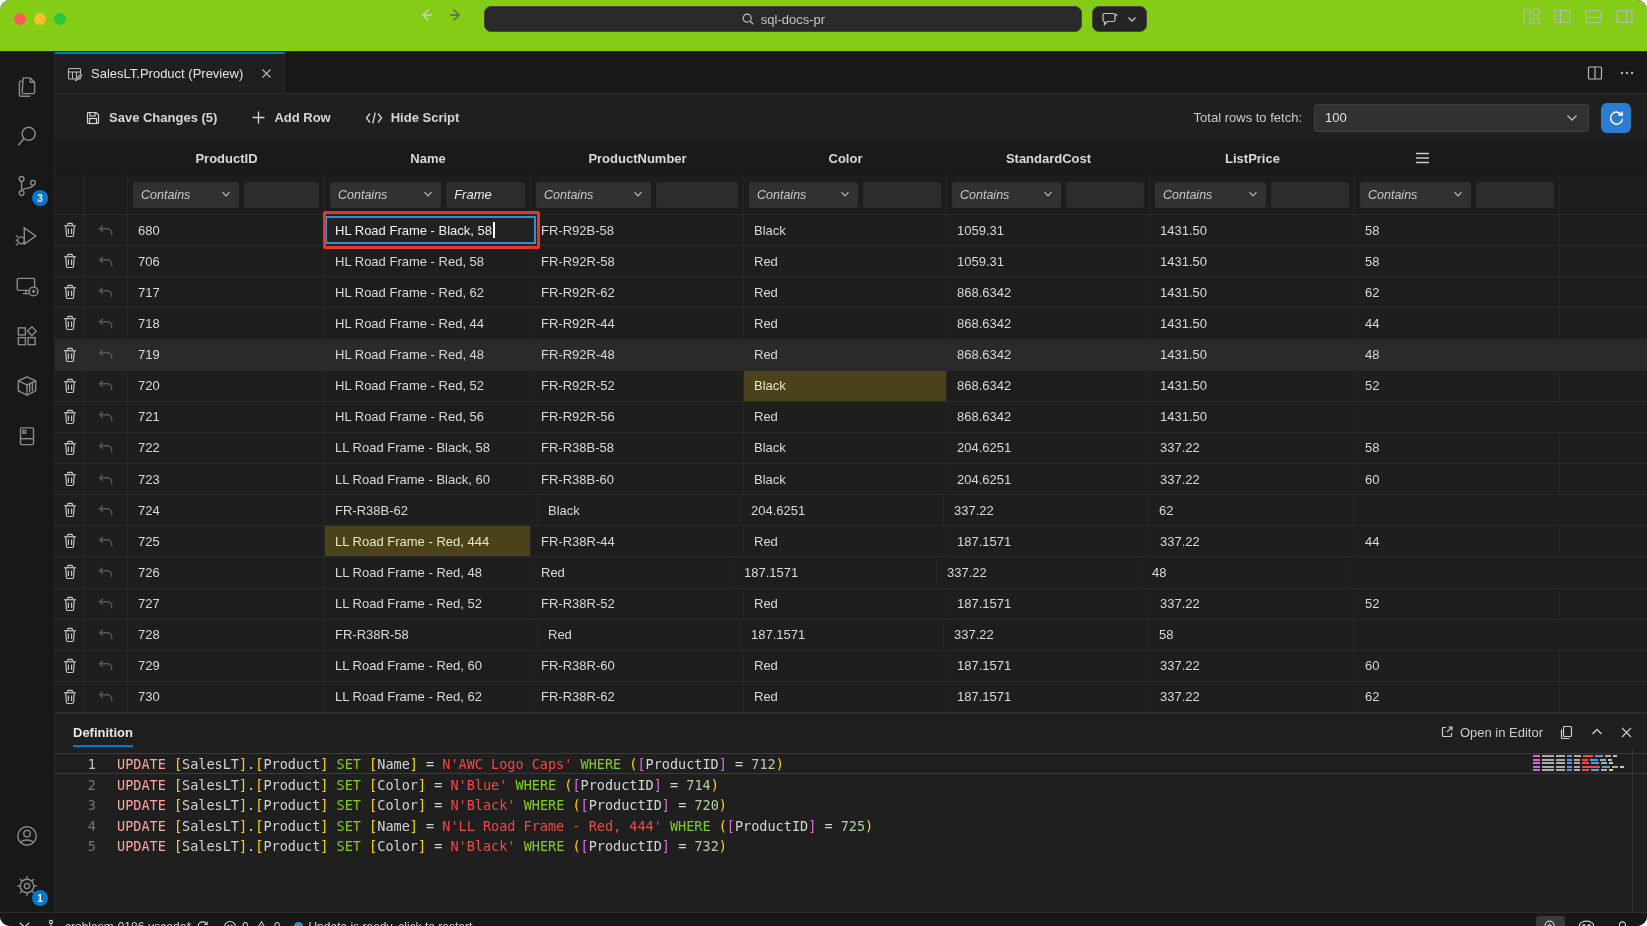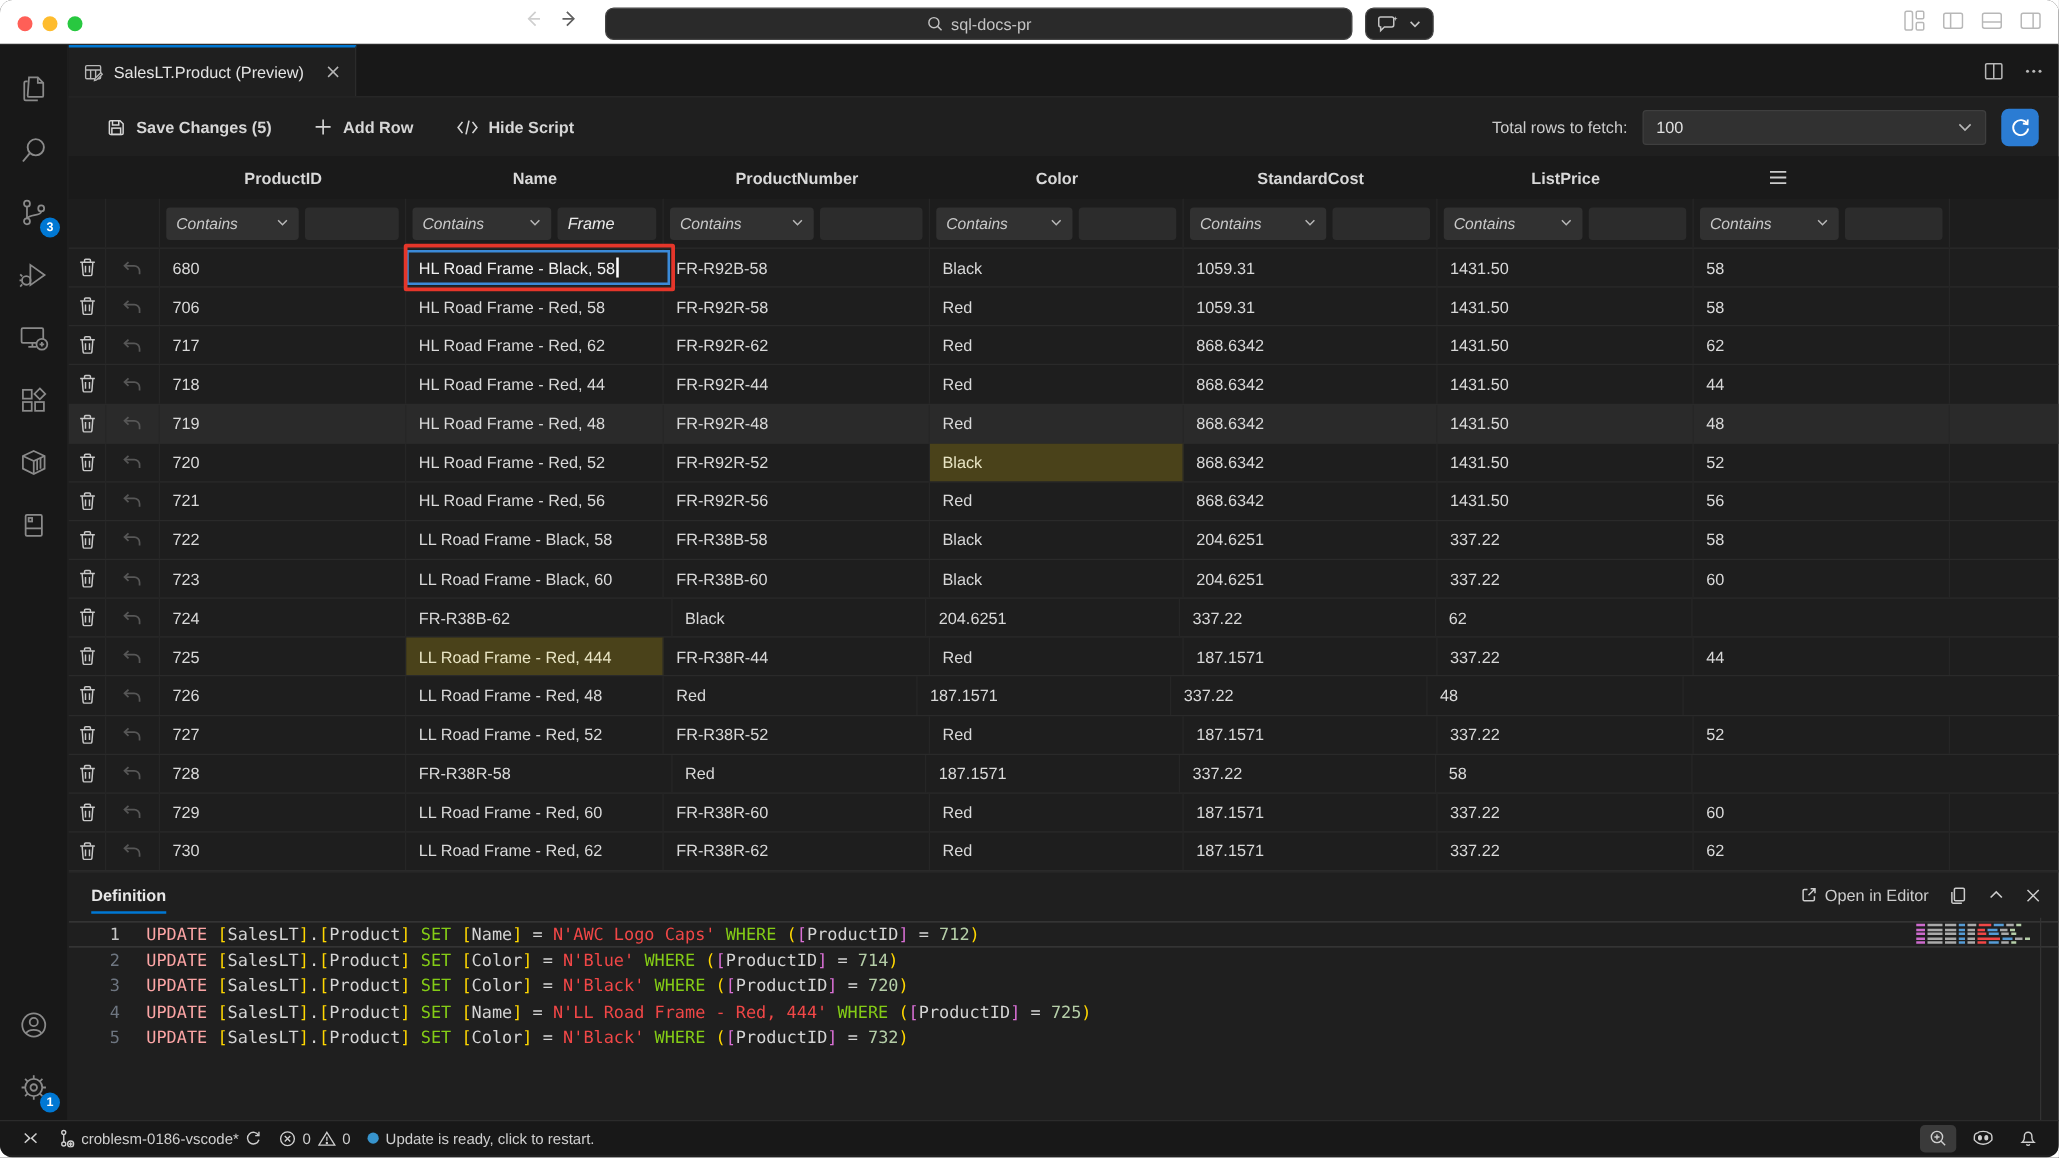--- a/index.html
+++ b/index.html
@@ -2,21 +2,21 @@
 <html><head>
 <meta charset="utf-8">
 <style>
   html,body{margin:0;padding:0;background:#ffffff;}
   *{box-sizing:border-box;}
   .window{position:relative;width:1647px;height:926px;background:#1f1f1f;border-radius:10px;overflow:hidden;
           font-family:"Liberation Sans",sans-serif;color:#cccccc;font-size:13px;}
   svg{display:block;}
 
   
-  .titlebar{position:relative;height:36px;background:#ffffff;border-bottom:1px solid #2b2b2b;}
+  .titlebar{position:relative;height:52px;background:#84cc16;border-bottom:1px solid #2b2b2b;}
   .traffic{position:absolute;left:14px;top:13px;display:flex;gap:8px;}
   .traffic span{width:12px;height:12px;border-radius:50%;}
   .t-red{background:#ff5f57;}.t-yellow{background:#febc2e;}.t-green{background:#28c840;}
   .nav-arrows{position:absolute;left:418px;top:7px;display:flex;gap:14px;align-items:center;}
   .cmd-center{position:absolute;left:484px;top:6px;width:598px;height:26px;background:#2a2a2a;border:1px solid #454545;
               border-radius:7px;display:flex;align-items:center;justify-content:center;gap:6px;color:#c3c3c3;font-size:13px;}
   .copilot-btn{position:absolute;left:1092px;top:6px;height:26px;padding:0 9px;border:1px solid #454545;border-radius:7px;
                display:flex;align-items:center;gap:8px;background:#242424;}
   .tb-icons{position:absolute;right:14px;top:8px;display:flex;gap:14px;align-items:center;}
 
@@ -777,23 +777,20 @@
                 <span>FR-R92R-56</span>
               </div>
               <div class="gcell" style="width:203px">
                 <span>Red</span>
               </div>
               <div class="gcell" style="width:203px">
                 <span>868.6342</span>
               </div>
               <div class="gcell" style="width:205px">
                 <span>1431.50</span>
-              </div>
-              <div class="gcell" style="width:205px">
-                <span>56</span>
               </div>
               <div class="gcell" style="width:87px;border-right:none"></div>
             </div>
             <div class="grow drow">
               <div class="gcell icon-cell" style="width:30px">
                 <svg width="14" height="16" viewBox="0 0 13 15">
                   <g fill="none" stroke="#c8c8c8" stroke-width="1.1">
                     <path d="M1 3.5 h11"></path>
                     <path d="M4.3 3.3 V2.1 a.8.8 0 0 1 .8 -.8 h2.8 a.8.8 0 0 1 .8 .8 V3.3"></path>
                     <path d="M2.5 3.7 l.7 9 a1 1 0 0 0 1 .9 h4.6 a1 1 0 0 0 1 -.9 l.7 -9"></path>

